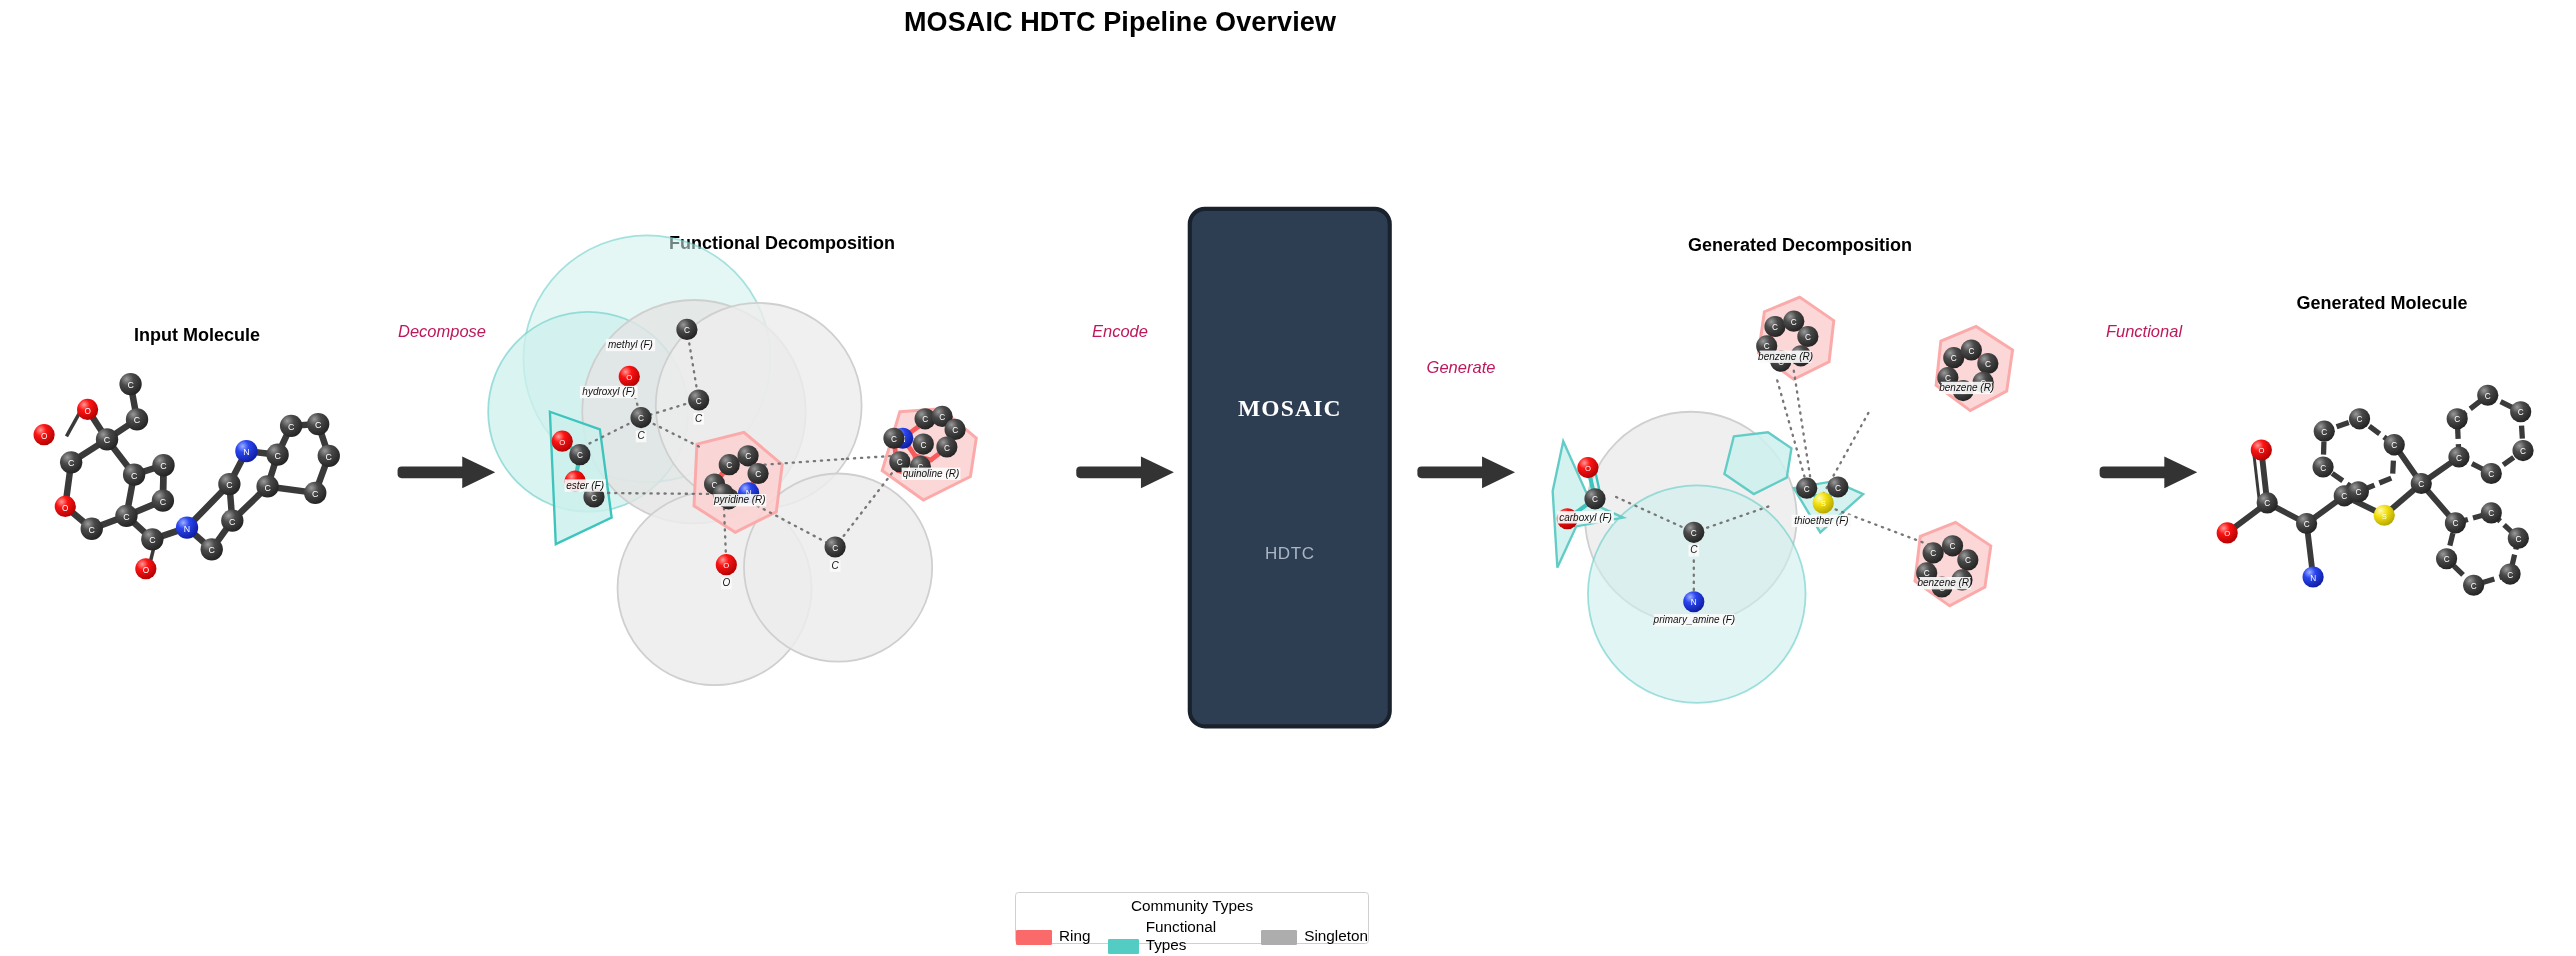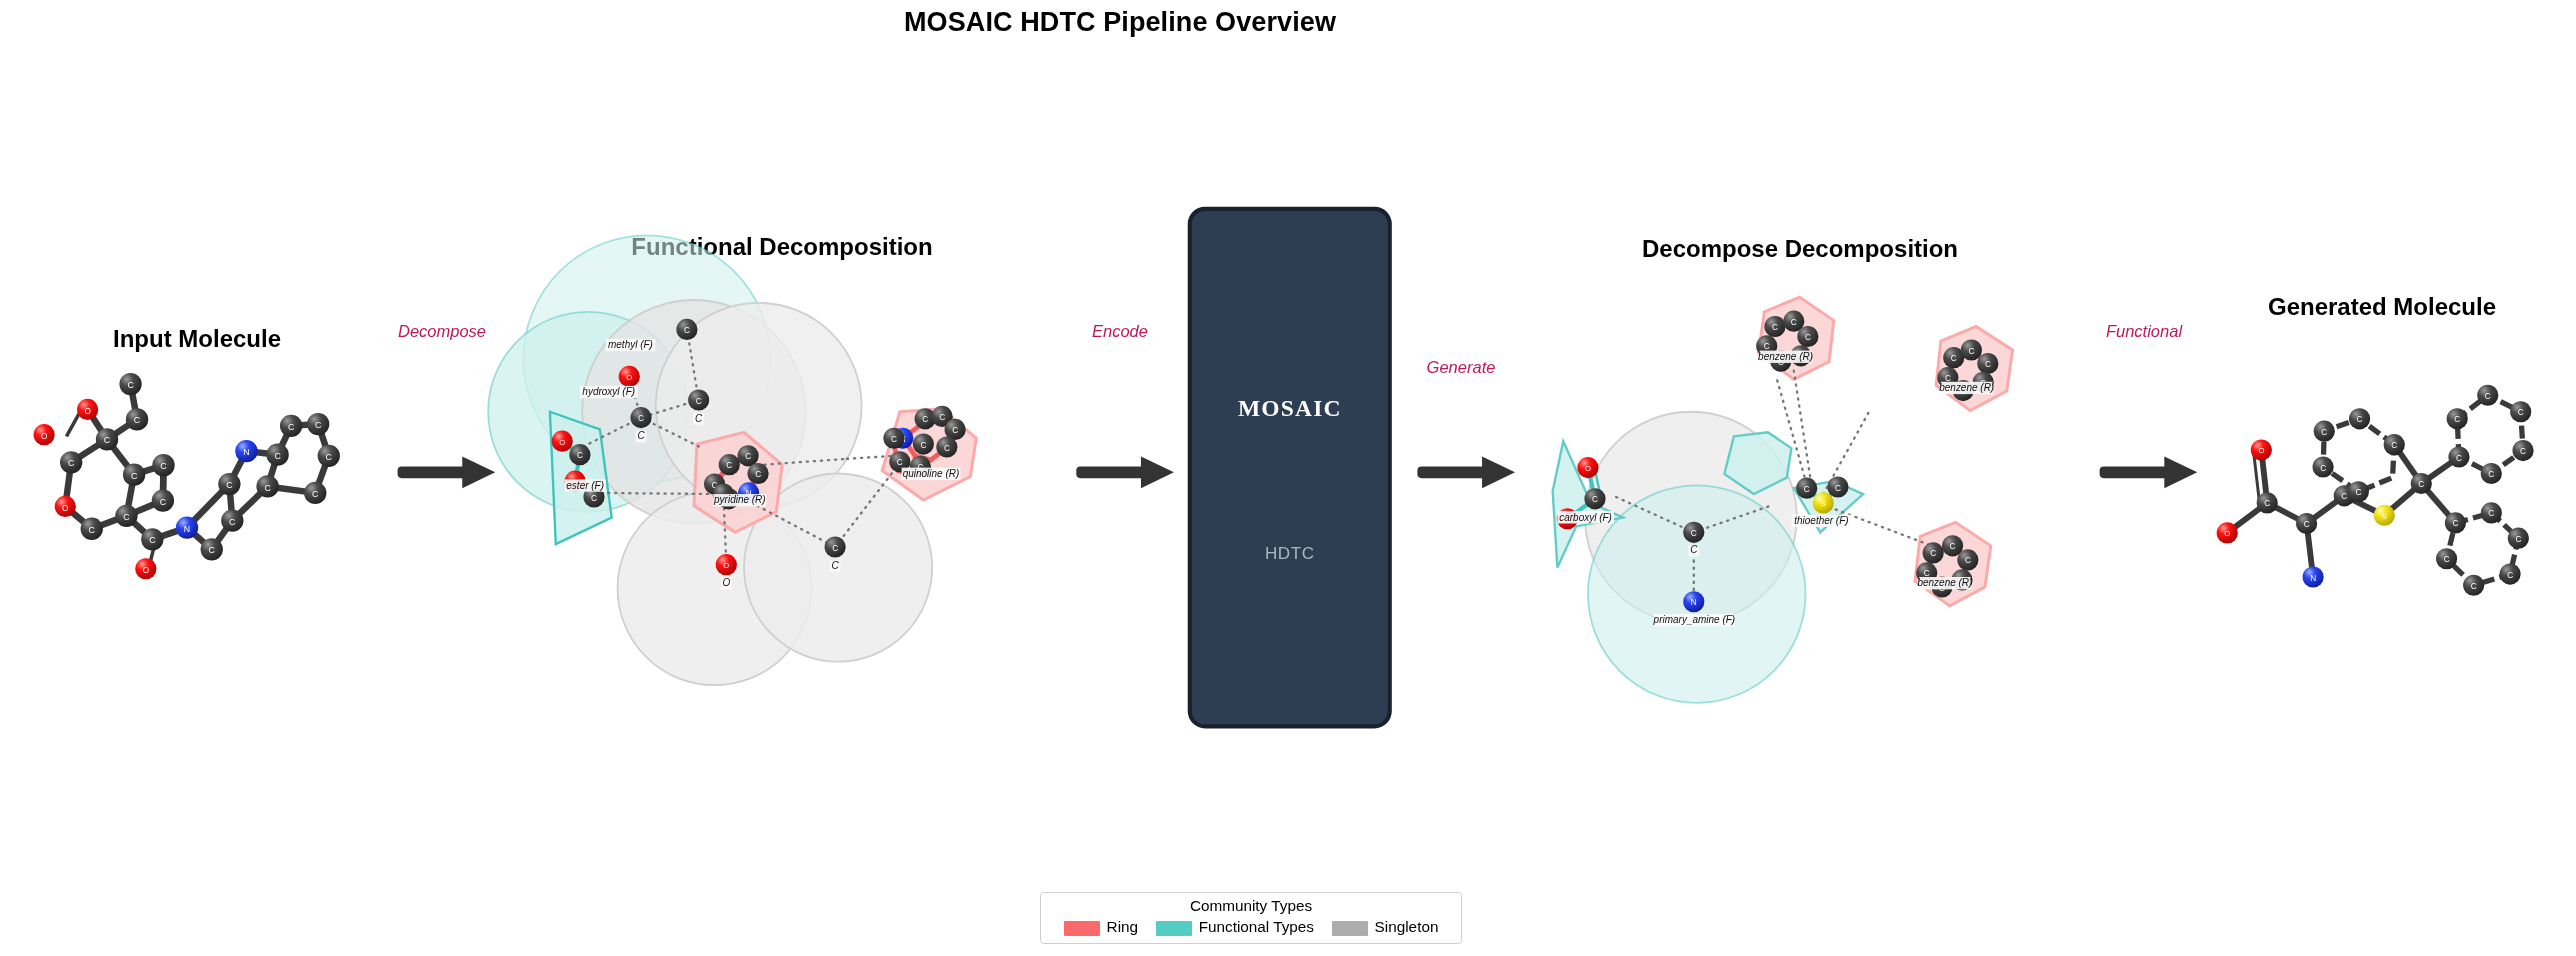--- a/index.html
+++ b/index.html
@@ -1,21 +1,21 @@
 <!DOCTYPE html>
 <html style="font-size:9.4px"><head>
 <meta charset="utf-8">
 <style>
   html,body{margin:0;padding:0;background:#ffffff;}
   body{width:2576px;height:957px;position:relative;overflow:hidden;
        font-family:"Liberation Sans",sans-serif;color:#000;}
   .fig{position:absolute;inset:0;}
   #page-title{position:absolute;left:0;top:7px;width:2240px;text-align:center;
     font-size:27px;font-weight:bold;letter-spacing:0.1px;}
-  .panel-title{position:absolute;font-size:24px;font-weight:bold;text-align:center;
+  .panel-title{position:absolute;font-size:18px;font-weight:bold;text-align:center;
     transform:translateX(-50%);white-space:nowrap;}
   .step-label{position:absolute;font-size:16.5px;font-style:italic;color:#be185d;
     transform:translateX(-50%);white-space:nowrap;}
   svg.layer{position:absolute;left:0;top:0;width:2576px;height:957px;overflow:visible;}
   .nodelbl{font-family:"Liberation Sans",sans-serif;font-style:italic;fill:#111;}
   .legend-box{position:absolute;border:1.2px solid #cfcfcf;border-radius:3.5px;background:#fff;
     box-sizing:border-box;}
   .legend-title{text-align:center;font-size:15.3px;padding-top:3.5px;}
   .legend-row{display:flex;justify-content:center;align-items:center;gap:17.6px;
     margin-top:3.5px;padding-bottom:3.5px;}
@@ -25,21 +25,21 @@
 </style>
 </head>
 <body>
 
 <div class="fig">
 
   <div id="page-title">MOSAIC HDTC Pipeline Overview</div>
 
   <div class="panel-title" style="left:197px;top:325px;">Input Molecule</div>
   <div class="panel-title" style="left:782px;top:233px;">Functional Decomposition</div>
-  <div class="panel-title" style="left:1800px;top:235px;">Decompose Decomposition</div>
+  <div class="panel-title" style="left:1800px;top:235px;">Generated Decomposition</div>
   <div class="panel-title" style="left:2382px;top:293px;">Generated Molecule</div>
 
   <div class="step-label" style="left:442px;top:322px;">Decompose</div>
   <div class="step-label" style="left:1120px;top:322px;">Encode</div>
   <div class="step-label" style="left:1461px;top:322px;margin-top:36px;">Generate</div>
   <div class="step-label" style="left:2144px;top:322px;">Functional</div>
 
   <svg class="layer" viewBox="0 0 4380 1627" width="2576" height="957">
     <rect x="2023" y="355" width="340" height="880" rx="26" ry="26" fill="#2e3e52" stroke="#18212c" stroke-width="7"></rect>
     <text x="2193" y="708" text-anchor="middle" font-size="40" font-weight="bold" font-family="Liberation Serif, serif" fill="#ffffff" letter-spacing="2">MOSAIC</text>
@@ -531,21 +531,21 @@
         <text x="4282" y="921" text-anchor="middle" font-size="14" fill="#fff">C</text>
       <circle cx="4268" cy="976" r="18" fill="url(#gC)"></circle>
         <text x="4268" y="982" text-anchor="middle" font-size="14" fill="#fff">C</text>
       <circle cx="4206" cy="995" r="18" fill="url(#gC)"></circle>
         <text x="4206" y="1001" text-anchor="middle" font-size="14" fill="#fff">C</text>
       <circle cx="4160" cy="950" r="18" fill="url(#gC)"></circle>
         <text x="4160" y="956" text-anchor="middle" font-size="14" fill="#fff">C</text>
     </g>
   </svg>
 
-  <div class="legend-box" style="left:1040px;top:892px;width:422px;height:52px;">
+  <div class="legend-box" style="left:1015px;top:892px;width:354px;height:52px;">
     <div class="legend-title">Community Types</div>
     <div class="legend-row">
       <div class="legend-item">
         <span class="swatch" style="background:#fb6a6a;"></span>
         <span class="legend-label">Ring</span>
       </div>
       <div class="legend-item">
         <span class="swatch" style="background:#53ccc4;"></span>
         <span class="legend-label">Functional Types</span>
       </div>

